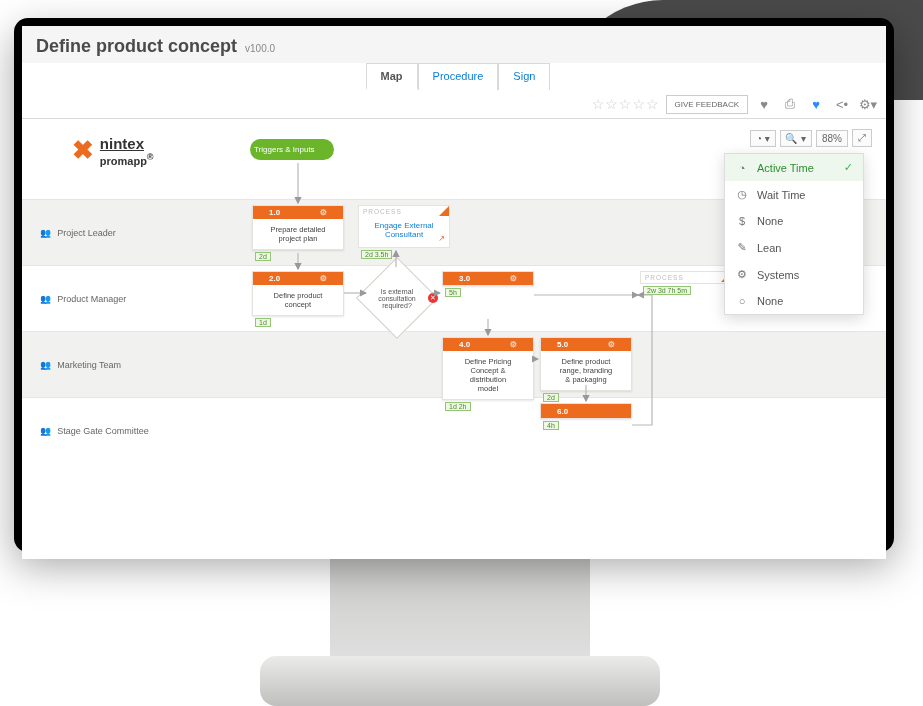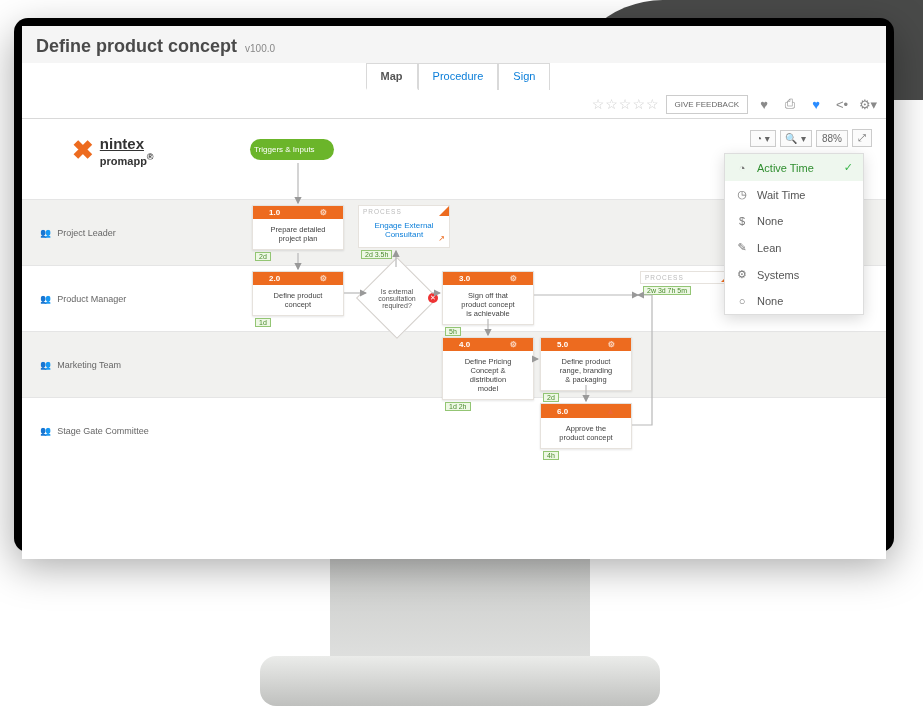--- a/index.html
+++ b/index.html
@@ -186,21 +186,20 @@
         <div class="shape"></div>
         <div class="lbl">Is external consultation required?</div>
       </div>
       <span class="dot-red" style="position:absolute; top:174px; left:206px;">✕</span>
 
       <div class="step" style="top:152px; left:220px;">
         <div class="hd">
             <span>3.0</span>
             <span class="cog">⚙</span>
           </div>
-        <div class="bd">Sign off that product concept is achievable</div>
         <div class="dur">5h</div>
       </div>
 
       <div class="step" style="top:218px; left:220px;">
         <div class="hd">
             <span>4.0</span>
             <span class="cog">⚙</span>
           </div>
         <div class="bd">Define Pricing Concept &amp; distribution model</div>
         <div class="dur">1d 2h</div>
@@ -213,21 +212,20 @@
           </div>
         <div class="bd">Define product range, branding &amp; packaging</div>
         <div class="dur">2d</div>
       </div>
 
       <div class="step" style="top:284px; left:318px;">
         <div class="hd">
             <span>6.0</span>
             <span class="warn">▲</span>
           </div>
-        <div class="bd">Approve the product concept</div>
         <div class="dur">4h</div>
       </div>
 
       <div class="process" style="top:152px; left:418px;">
         <div class="tag">PROCESS</div>
         <div class="out">↗</div>
         <div class="dur">2w 3d 7h 5m</div>
       </div>
 
       <svg class="arrows">

